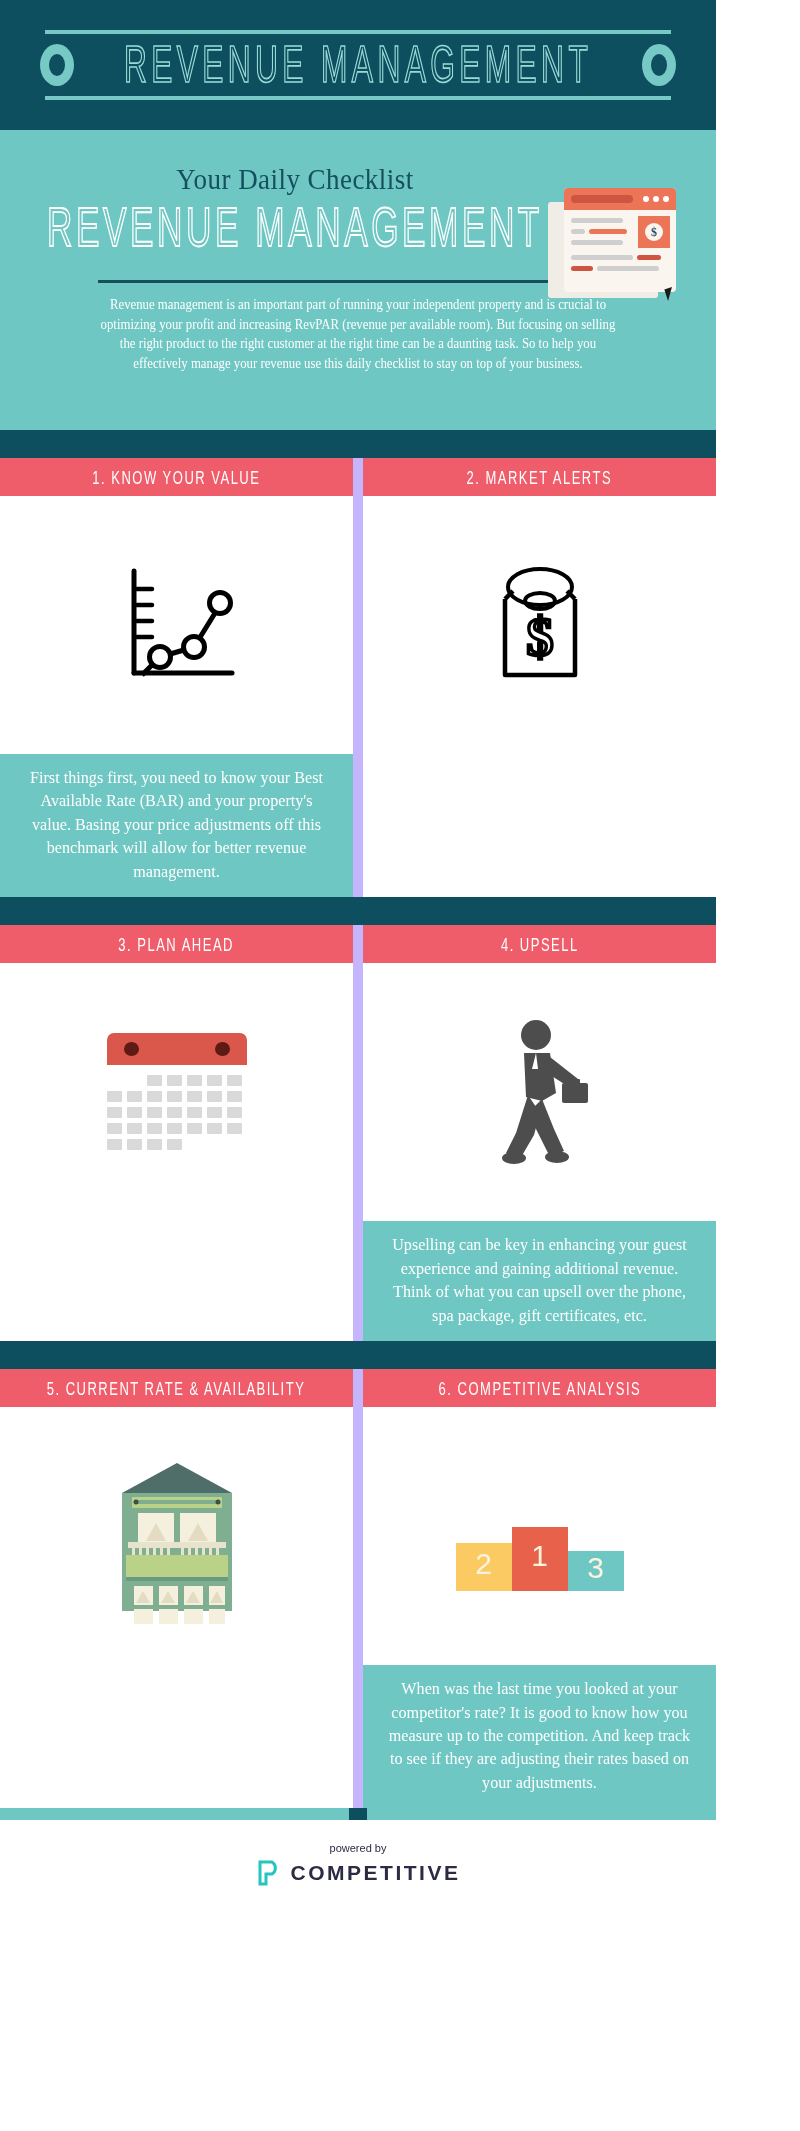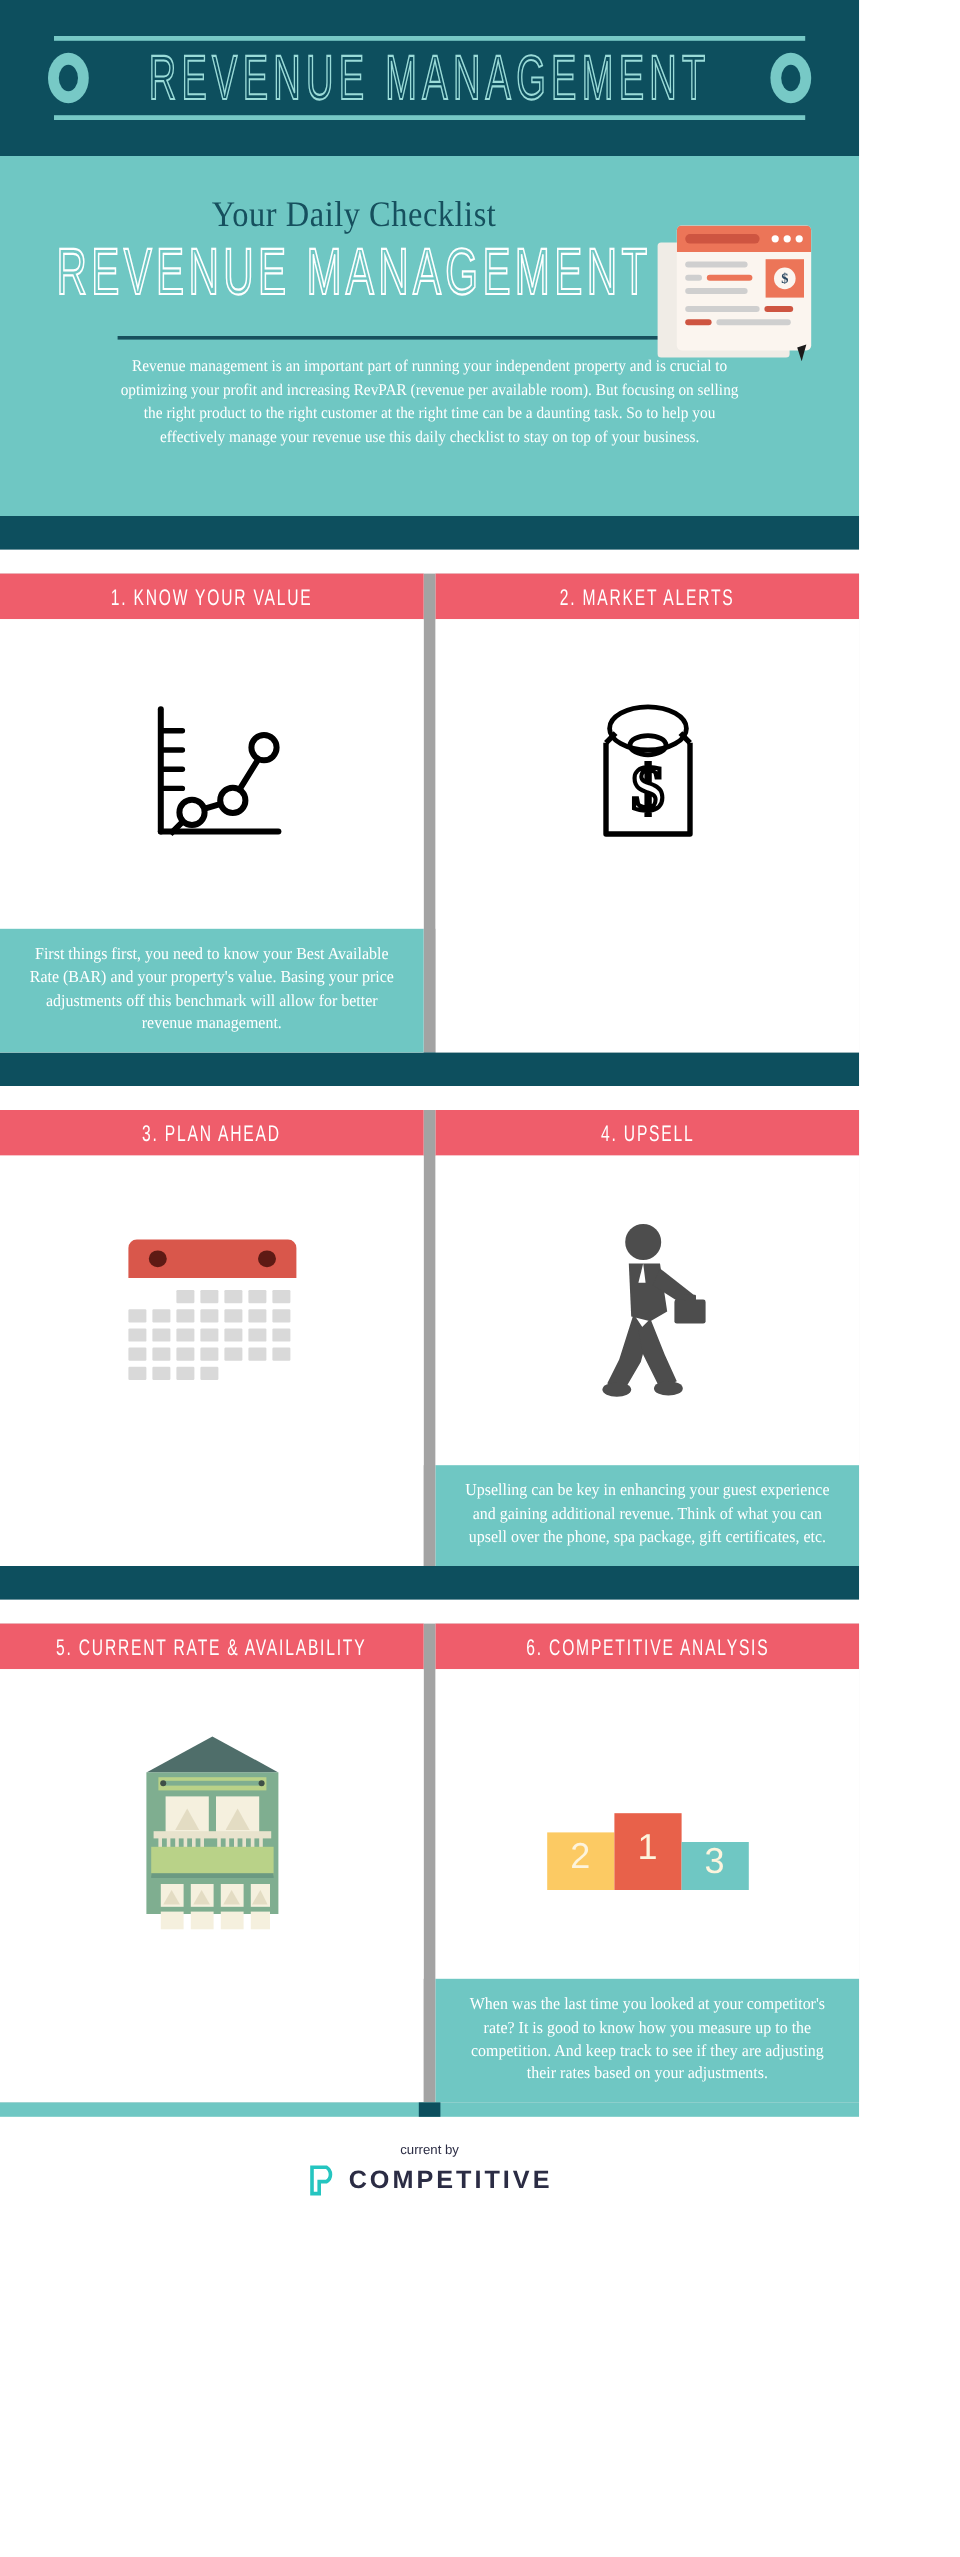--- a/index.html
+++ b/index.html
@@ -208,24 +208,23 @@
 
   
   .gap {
     background: #0d4f5e;
     height: 28px;
   }
 
   
   .grid {
     display: flex;
-    background: #a3a3a3;
+    background: #c4b5fd;
     gap: 10px;
     padding: 0;
-    margin-top: 20px;
   }
   .card {
     flex: 1;
     background: #ffffff;
     display: flex;
     flex-direction: column;
   }
   .card-head {
     background: #ef5d6b;
     color: #ffffff;
@@ -245,21 +244,21 @@
     height: 258px;
     display: flex;
     align-items: center;
     justify-content: center;
     background: #ffffff;
   }
   .card-desc {
     background: #6fc7c3;
     color: #ffffff;
     font-family: "Liberation Serif", serif;
-    font-size: 14px;
+    font-size: 17px;
     line-height: 1.38;
     text-align: center;
     padding: 12px 14px 14px 14px;
     min-height: 80px;
     text-decoration: underline;
   }
   .card-desc span { display: inline-block; transform: scaleX(0.95); }
 
   
   .ico-chart { width: 130px; height: 125px; }
@@ -577,21 +576,21 @@
         </div>
       </div>
       <div class="card-desc"><span>When was the last time you looked at your competitor's rate? It is good to know how you measure up to the competition. And keep track to see if they are adjusting their rates based on your adjustments.</span></div>
     </div>
   </div>
 
   <div class="footer-strip">
       <div class="notch"></div>
     </div>
   <div class="footer">
-    <div class="pb">current by</div>
+    <div class="pb">powered by</div>
     <div class="brand">
       <svg class="logo" viewBox="0 0 26 26">
         <path d="M4 2 H16 A7 7 0 0 1 16 14 H10 V24 H4 Z" fill="none" stroke="#25c5c0" stroke-width="3"></path>
       </svg>
       <div class="name">COMPETITIVE</div>
     </div>
   </div>
 
 </div>
 

